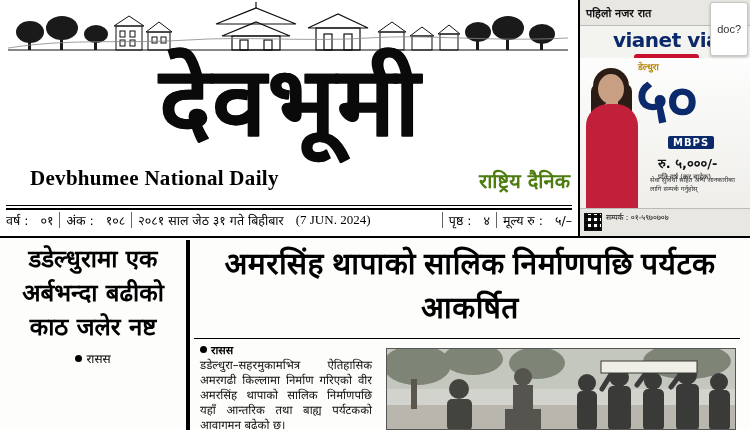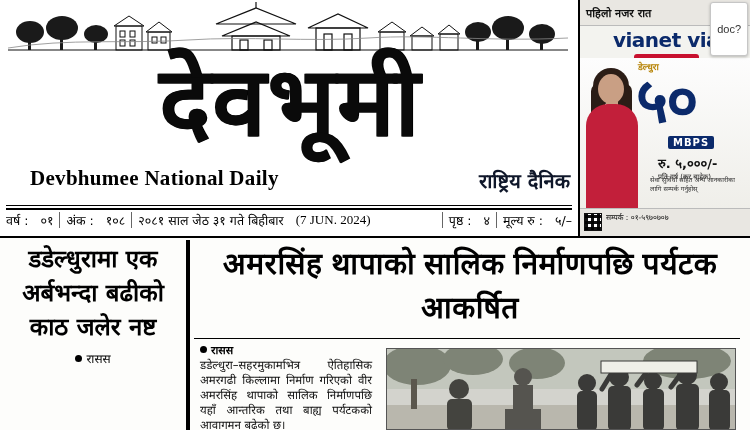--- a/index.html
+++ b/index.html
@@ -75,21 +75,21 @@
     font-size: 21px;
     letter-spacing: 0.3px;
     color: #000;
   }
   .subtitle-np {
     position: absolute;
     right: 8px; top: 1px;
     font-family: "DejaVu Sans", sans-serif;
     font-weight: bold;
     font-size: 20px;
-    color: #0f172a;
+    color: #4d7c0f;
   }
   .rule-thin {
     position: absolute;
     left: 6px; top: 205px;
     width: 566px;
     height: 1px;
     background: #000;
   }
   .rule-thin2 {
     position: absolute;
@@ -324,21 +324,21 @@
 
   
   .maincol {
     position: absolute;
     left: 190px; top: 240px;
     width: 560px;
     height: 190px;
     overflow: hidden;
   }
   .main-headline {
-    font-family: Liberation Sans, sans-serif;
+    font-family: Liberation Serif, serif;
     font-weight: bold;
     font-size: 30px;
     line-height: 44px;
     text-align: center;
     padding: 2px 6px 0 6px;
     letter-spacing: 0.5px;
   }
   .main-rule {
     position: absolute;
     left: 4px; top: 98px;

